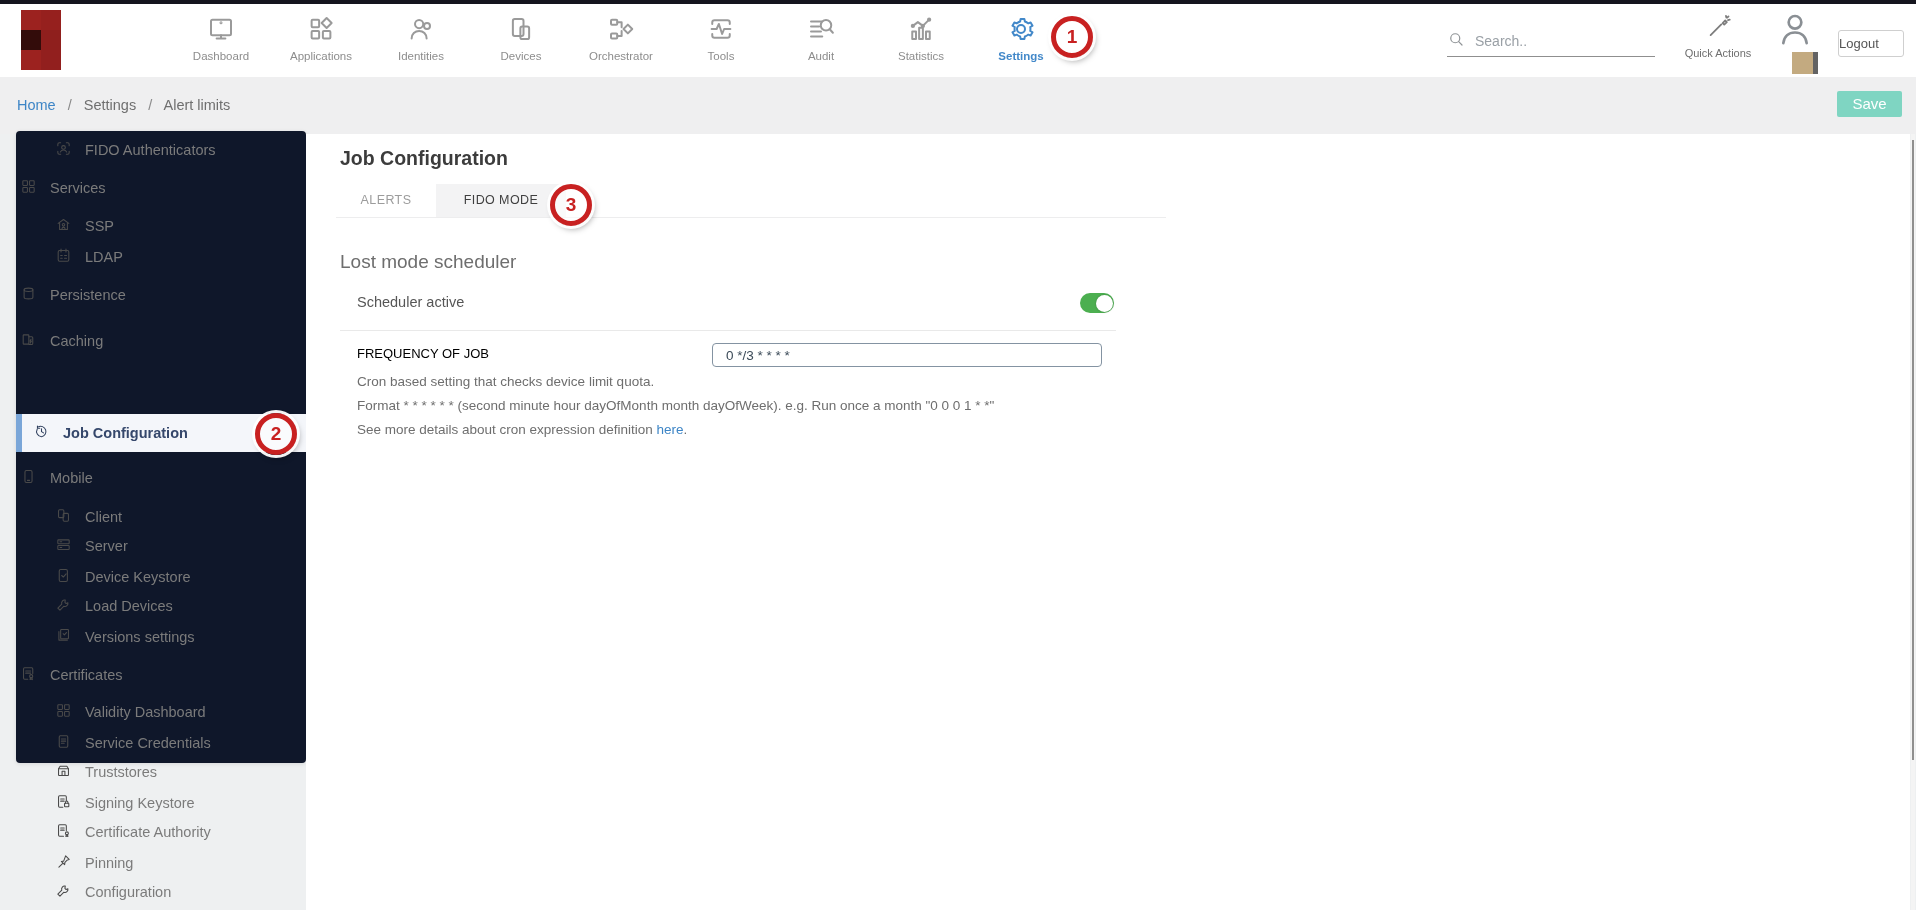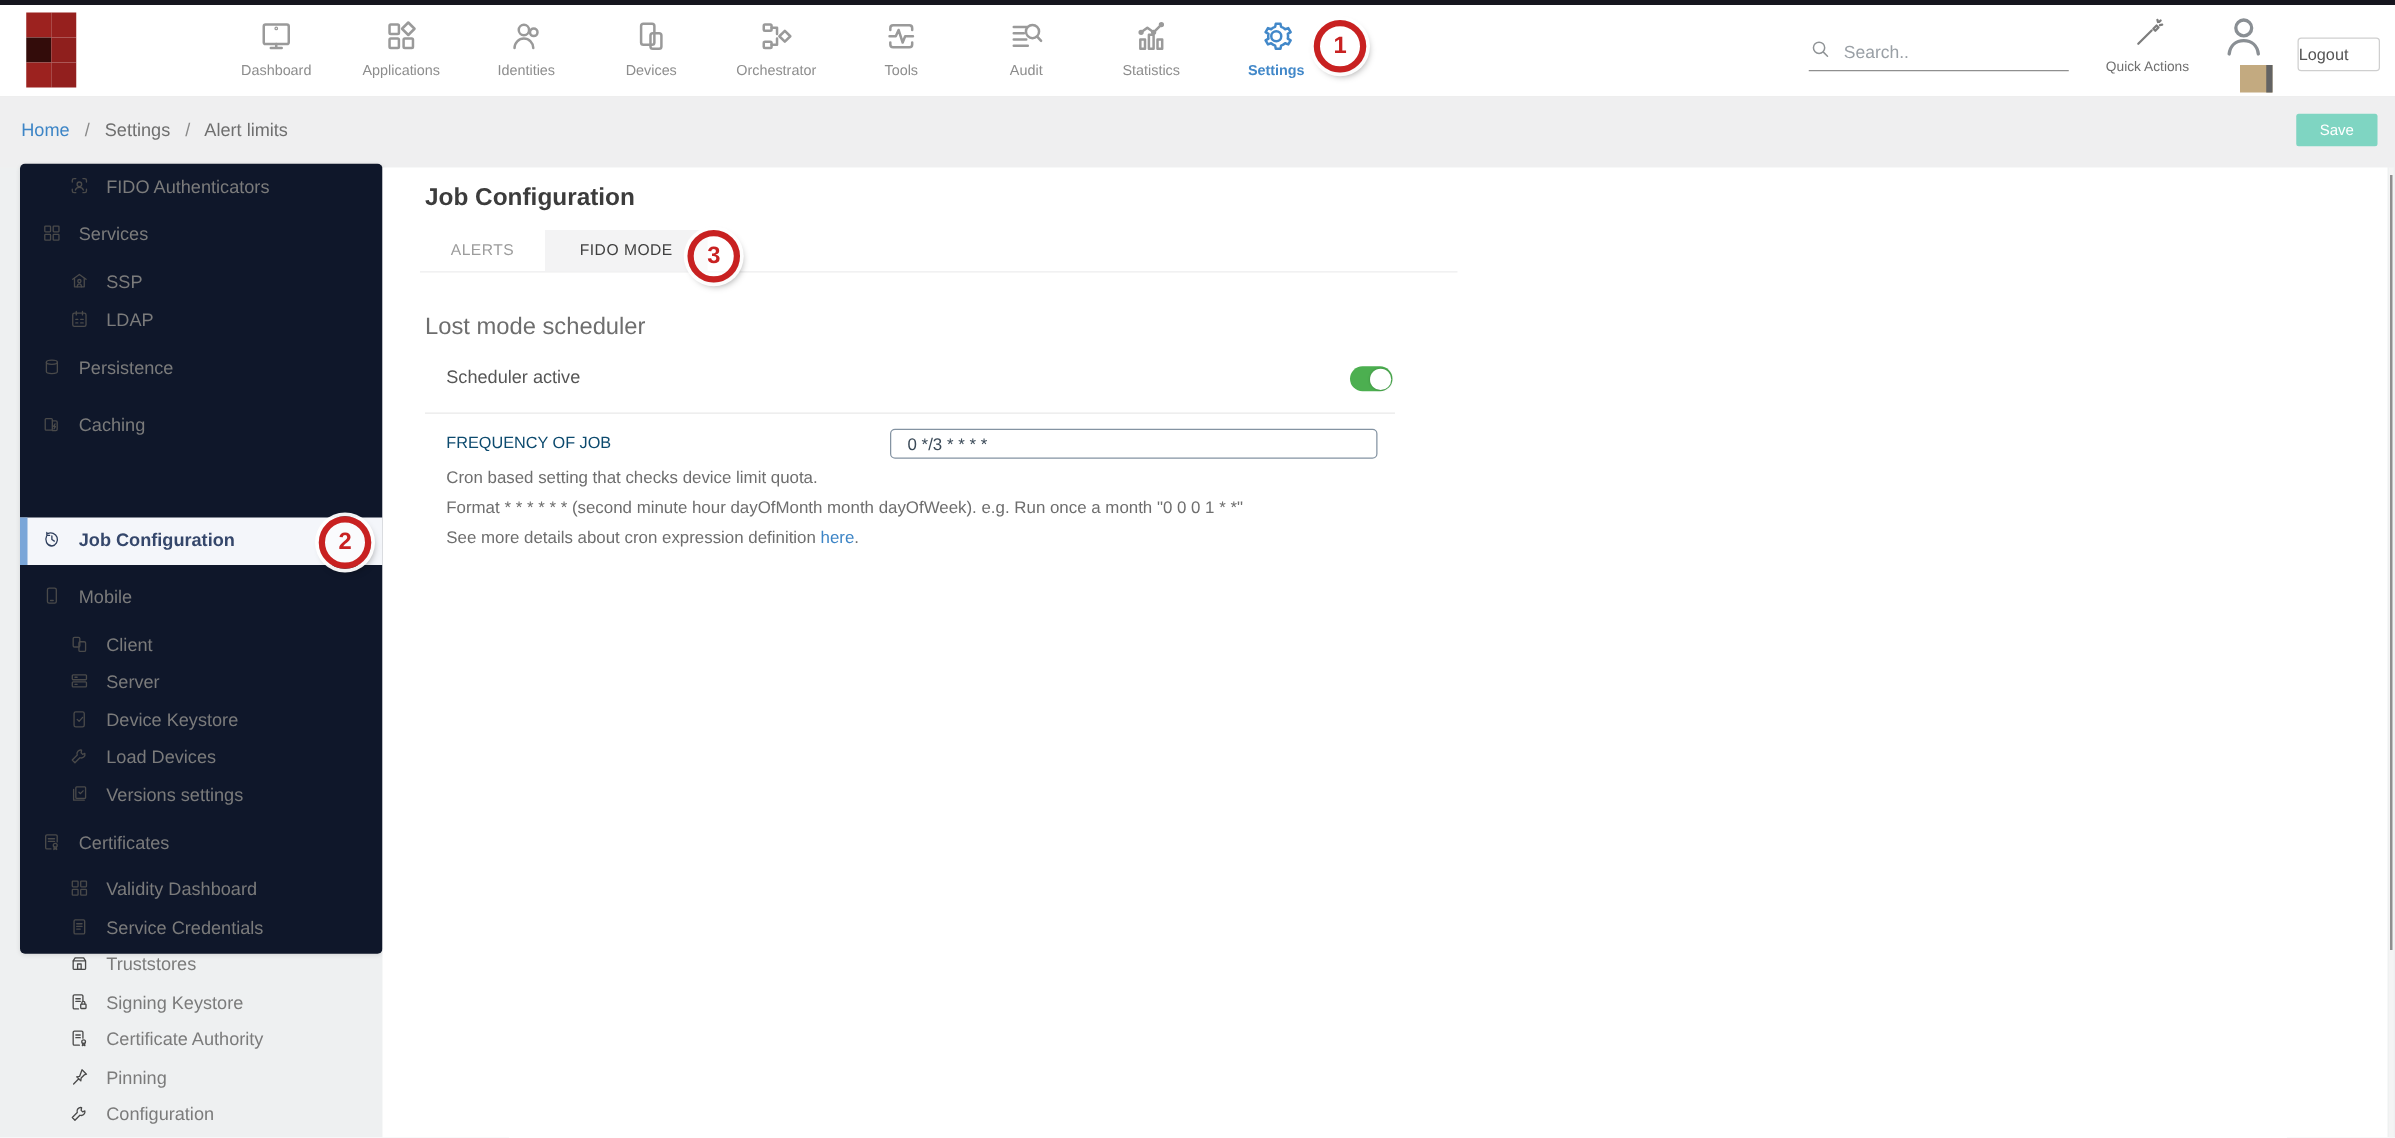--- a/index.html
+++ b/index.html
@@ -37,43 +37,43 @@
   .avatar{position:absolute;left:1775px;top:5px;width:40px;height:40px;color:#8a8f94}
   .avatar svg{width:40px;height:40px}
   .user-img{position:absolute;left:1792px;top:48px;width:21px;height:22px;background:#c3aa80;border-right:5px solid #636363}
   .logout{position:absolute;left:1838px;top:26px;width:64px;height:25px;border:1px solid #cfcfcf;border-radius:3px;background:#fff;font-size:13px;color:#555;line-height:25px;text-align:left;cursor:pointer}
 
   
   .crumbbar{position:absolute;left:0;top:77px;width:100%;height:57px;background:#efeff0}
   .crumbs{position:absolute;left:17px;top:0;height:57px;line-height:57px;font-size:14.5px;color:#6f6f6f}
   .crumbs .home{color:#3d85c6;cursor:pointer}
   .crumbs .sep{margin:0 8px;color:#8a8a8a}
-  .savebtn{position:absolute;left:1837px;top:14px;width:65px;height:26px;background:#7fd5c2;color:#fff;font-size:12px;text-align:center;line-height:26px;border-radius:2px;cursor:pointer}
+  .savebtn{position:absolute;left:1837px;top:14px;width:65px;height:26px;background:#7fd5c2;color:#fff;font-size:15px;text-align:center;line-height:26px;border-radius:2px;cursor:pointer}
 
   
   .sidebar{position:absolute;left:16px;top:131px;width:290px;height:632px;background:#0f172a;border-radius:4px;box-shadow:0 1px 4px rgba(0,0,0,.10)}
-  .s-item{position:absolute;left:0;width:100%;height:30px;display:flex;align-items:center;padding-left:17px;box-sizing:border-box;color:#7b7b7b;font-size:14.5px;cursor:pointer;white-space:nowrap}
+  .s-item{position:absolute;left:0;width:100%;height:30px;display:flex;align-items:center;padding-left:4px;box-sizing:border-box;color:#7b7b7b;font-size:14.5px;cursor:pointer;white-space:nowrap}
   .s-item svg{width:17px;height:17px;margin-right:13px;color:#4a4a4a;flex:none;stroke-width:1.5}
   .s-item.sub{padding-left:39px}
   .s-item.active{height:38px;background:#f4f6fa;border-left:6px solid #7aa6d8;padding-left:11px;color:#35476b;font-weight:bold}
   .s-item.active svg{color:#30405e}
 
   
   .main{position:absolute;left:306px;top:134px;width:1604px;height:776px;background:#fff}
   .m-title{position:absolute;left:34px;top:13px;font-size:19.5px;font-weight:bold;color:#3c3c3c}
   .tabs{position:absolute;left:30px;top:50px;width:830px;height:33px;display:flex;border-bottom:1px solid #ededee}
   .tab{height:33px;line-height:33px;text-align:center;font-size:12.5px;letter-spacing:.4px;color:#9c9c9c;cursor:pointer}
   .tab.t1{width:100px}
   .tab.t2{width:130px;background:#f3f3f4;color:#3f3f3f}
   .sec-title{position:absolute;left:34px;top:117px;font-size:19px;color:#6e6e6e}
   .row-label{position:absolute;left:51px;top:160px;font-size:14.5px;color:#565656}
   .toggle{position:absolute;left:774px;top:159px;width:34px;height:20px;border-radius:10px;background:#4caf50;cursor:pointer}
   .toggle::after{content:"";position:absolute;right:1.5px;top:1.5px;width:17px;height:17px;border-radius:50%;background:#fff;box-shadow:0 0 2px rgba(0,0,0,.25)}
   .divider{position:absolute;left:34px;top:196px;width:776px;height:1px;background:#e9e9e9}
-  .freq-label{position:absolute;left:51px;top:212px;font-size:13px;color:#0c4a6e}
+  .freq-label{position:absolute;left:51px;top:212px;font-size:13px;color:#000000}
   .freq-input{position:absolute;left:406px;top:209px;width:362px;height:22px;border:1px solid #8493a2;border-radius:4px;padding:0 13px;font-size:13.5px;color:#3b4a58;font-family:inherit;outline:none;background:#fff}
   .help{position:absolute;left:51px;font-size:13.5px;color:#6e6e6e;white-space:nowrap}
   .h1{top:240px}.h2{top:264px}.h3{top:288px}
   .help .link{color:#3d85c6;cursor:pointer}
 
   
   .vscroll-track{position:absolute;left:1911px;top:134px;width:4px;height:776px;background:#f4f4f4}
   .vscroll{position:absolute;left:1912px;top:140px;width:2px;height:620px;background:#8f8f8f}
 
   

